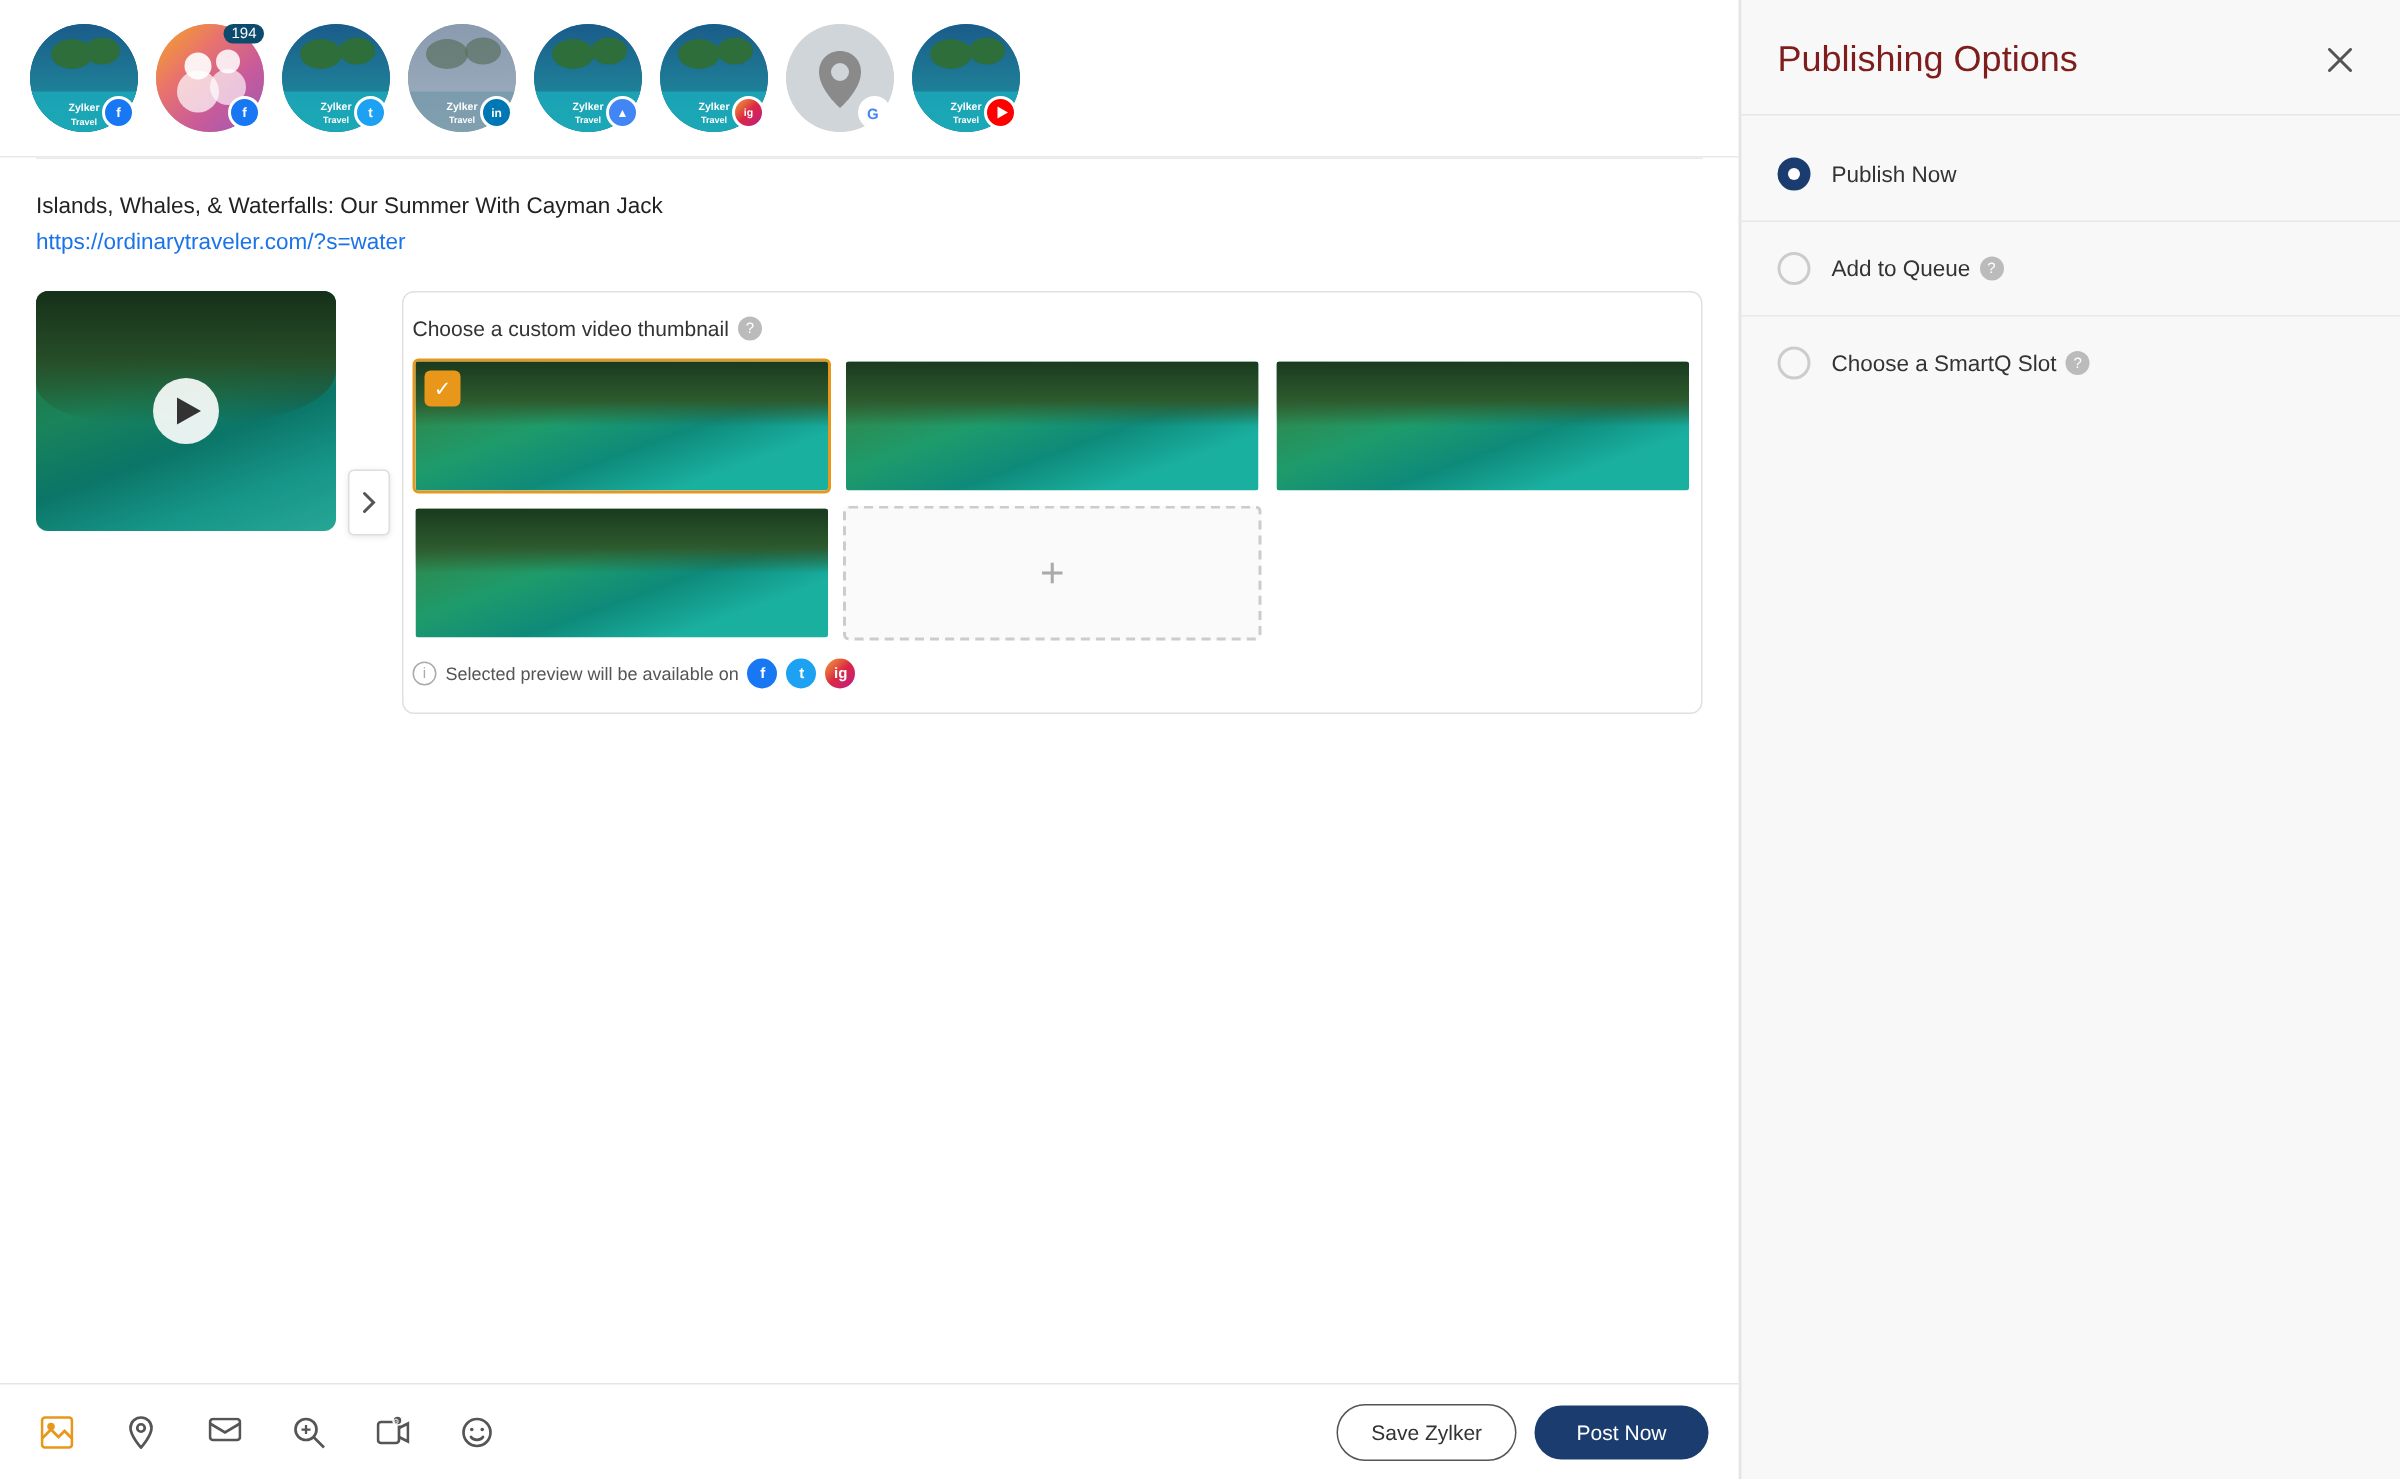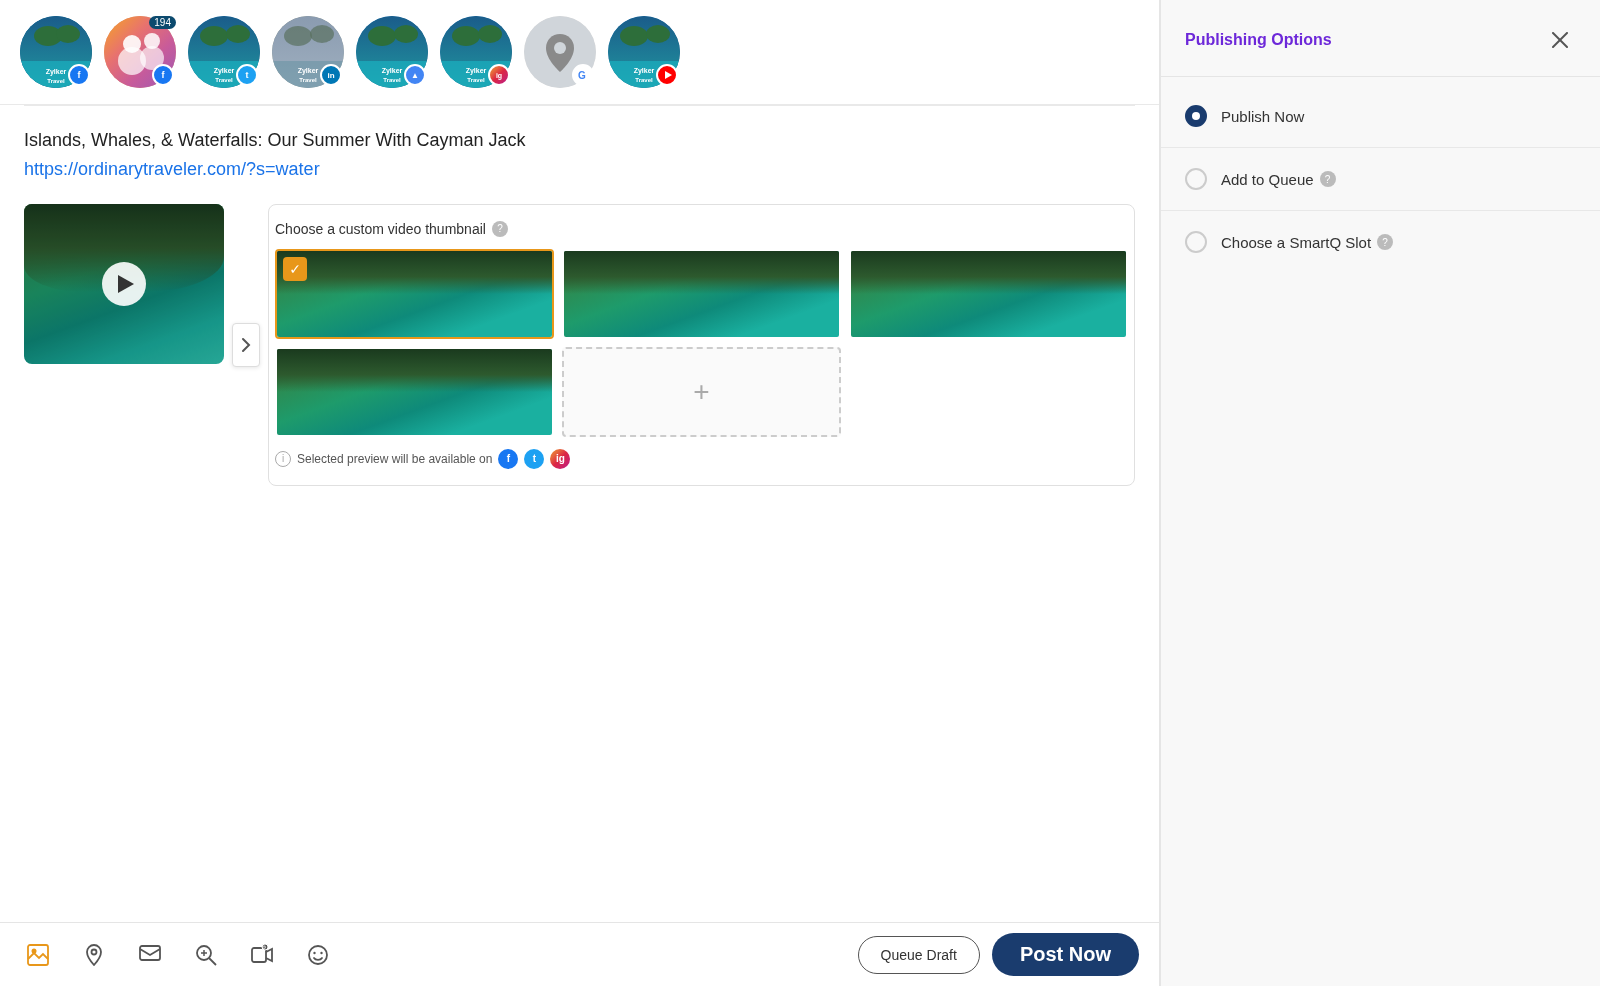--- a/index.html
+++ b/index.html
@@ -104,21 +104,21 @@
       border-radius: 10px;
     }
 
     
     .content-area {
       padding: 20px 24px;
       flex: 1;
     }
 
     .post-text {
-      font-size: 18px;
+      font-size: 15px;
       color: #222;
       line-height: 1.6;
       margin-bottom: 20px;
     }
     .post-text .post-link {
       color: #1a73e8;
       text-decoration: none;
     }
 
     
@@ -360,22 +360,22 @@
       color: #333;
       cursor: pointer;
     }
 
     .btn-post-now {
       padding: 10px 28px;
       background: #1a3c6e;
       color: #fff;
       border: none;
       border-radius: 24px;
-      font-size: 20px;
-      font-weight: 700;
+      font-size: 14px;
+      font-weight: 400;
       cursor: pointer;
     }
 
     
     .right-panel {
       width: 440px;
       background: #f8f8f8;
       display: flex;
       flex-direction: column;
       border-left: 1px solid #e5e5e5;
@@ -384,23 +384,23 @@
     .panel-header {
       display: flex;
       align-items: center;
       justify-content: space-between;
       padding: 24px 24px 20px;
       background: #f8f8f8;
       border-bottom: 1px solid #e5e5e5;
     }
 
     .panel-title {
-      font-size: 16px;
-      font-weight: 700;
-      color: #6d28d9;
+      font-size: 24px;
+      font-weight: 400;
+      color: #7f1d1d;
     }
 
     .close-btn {
       width: 32px;
       height: 32px;
       display: flex;
       align-items: center;
       justify-content: center;
       cursor: pointer;
       color: #666;
@@ -762,21 +762,21 @@
             <circle cx="11" cy="11" r="9" stroke="#555" stroke-width="1.8" fill="none"></circle>
             <circle cx="7.5" cy="9" r="1.2" fill="#555"></circle>
             <circle cx="14.5" cy="9" r="1.2" fill="#555"></circle>
             <path d="M7 14 C8.5 16.5 13.5 16.5 15 14" stroke="#555" stroke-width="1.8" fill="none" stroke-linecap="round"></path>
           </svg>
         </div>
 
       </div>
 
       <div class="toolbar-right">
-        <button class="btn-save-draft">Queue Draft</button>
+        <button class="btn-save-draft">Save Zylker</button>
         <button class="btn-post-now">Post Now</button>
       </div>
     </div>
   </div>
 
   <div class="right-panel">
     <div class="panel-header">
       <h2 class="panel-title">Publishing Options</h2>
       <div class="close-btn">
         <svg width="16" height="16" viewBox="0 0 16 16">

